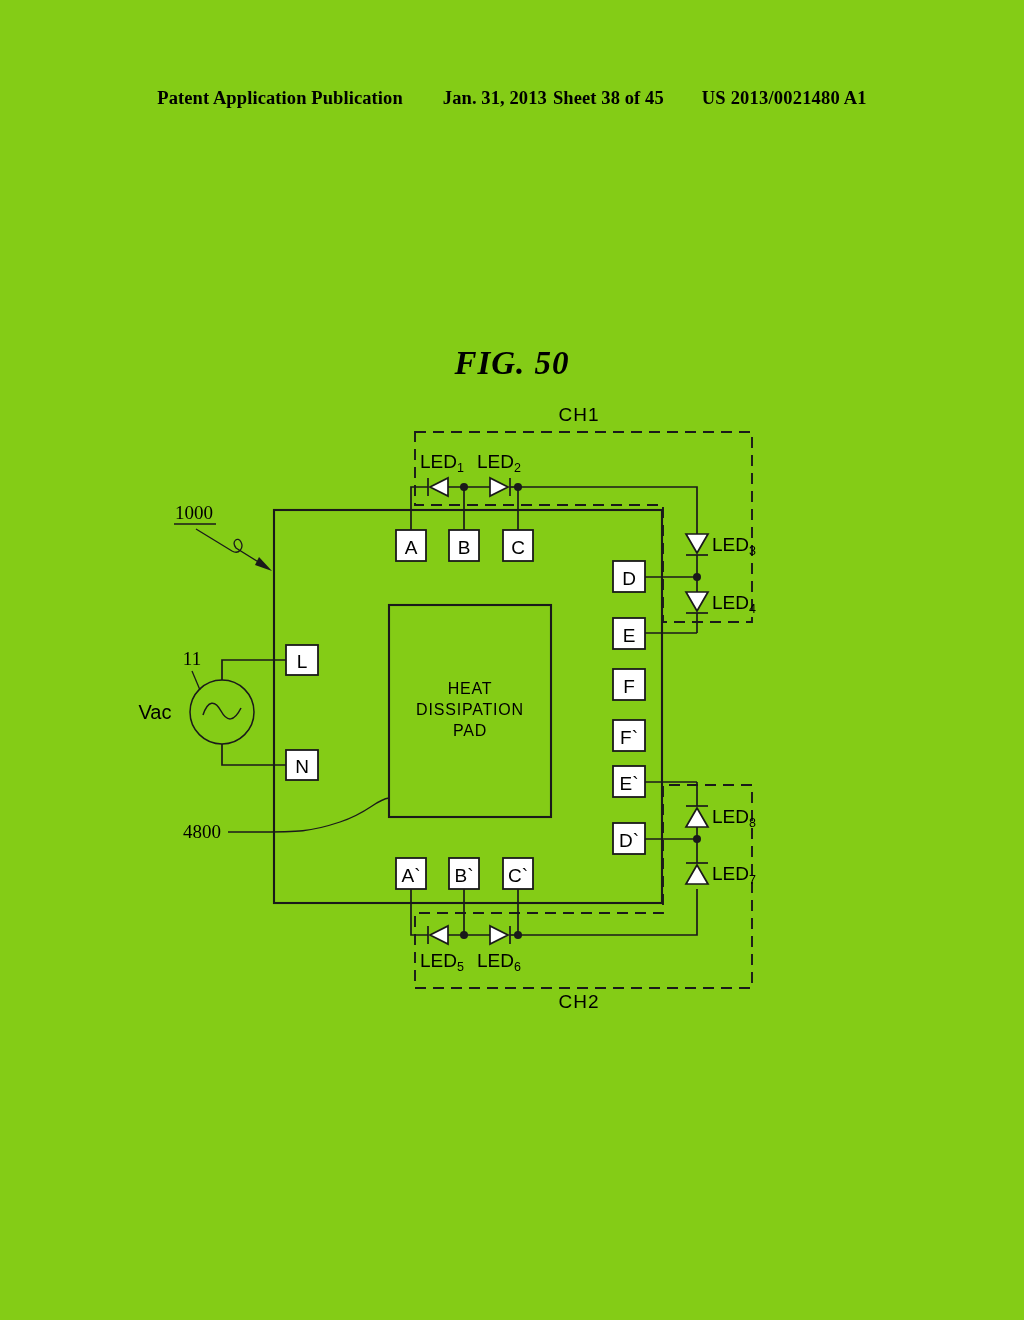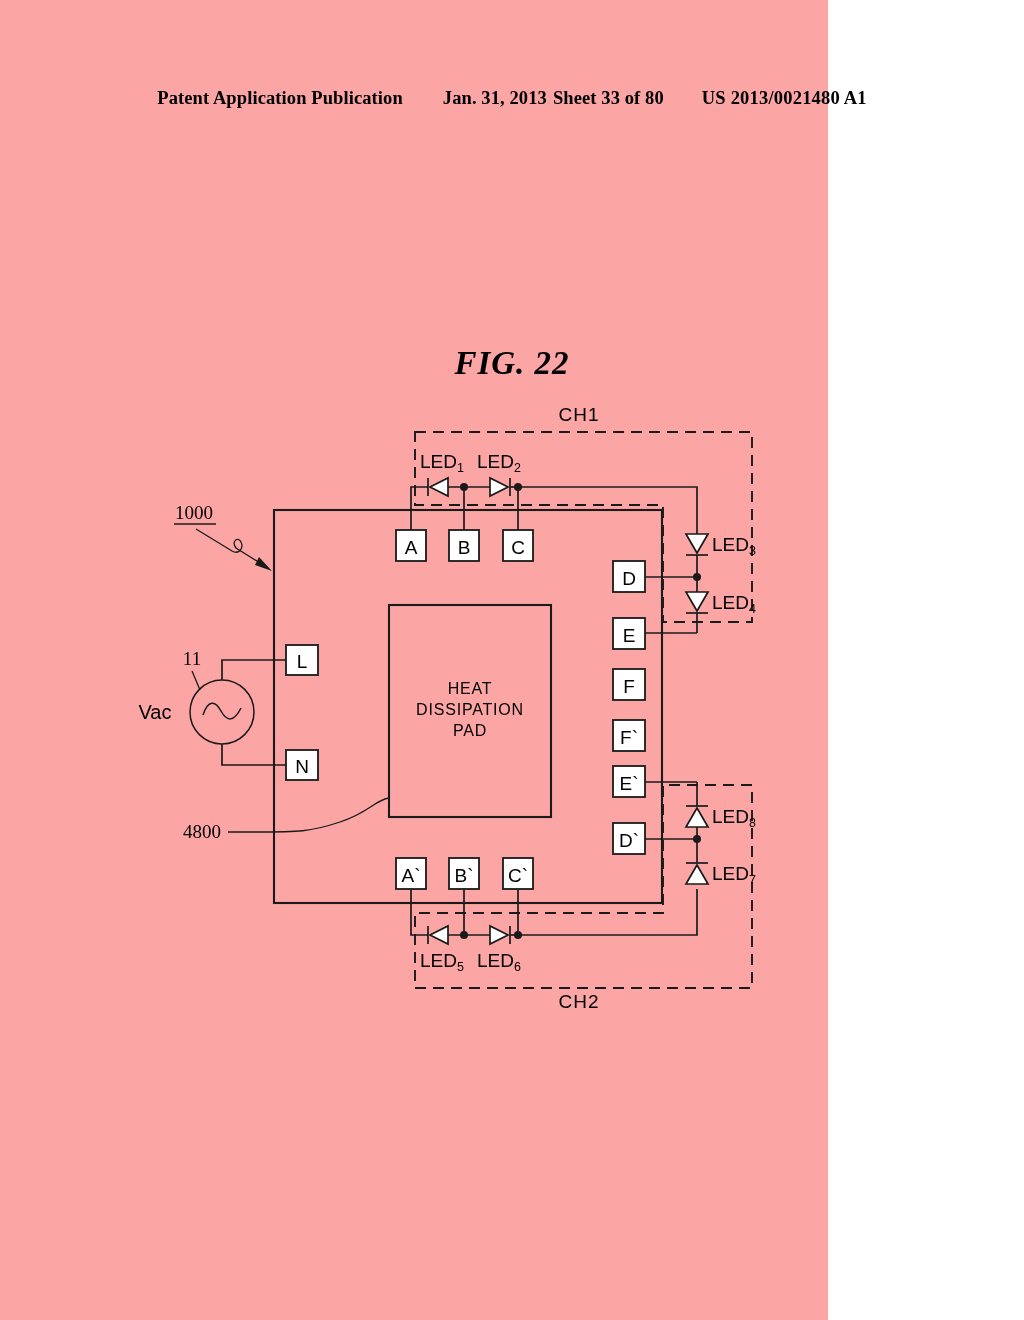--- a/index.html
+++ b/index.html
@@ -10,23 +10,23 @@
   body {
     width: 1024px;
     height: 1320px;
     font-family: "Liberation Serif", serif;
     color: #000000;
     position: relative;
     overflow: hidden;
   }
   #page {
     position: relative;
-    width: 828px;
+    width: 1024px;
     height: 1320px;
-    background: #fca5a5;
+    background: #84cc16;
   }
   .hdr {
     position: absolute;
     top: 88px;
     left: 0;
     width: 1024px;
     display: flex;
     justify-content: center;
     align-items: baseline;
     font-family: "Liberation Serif", serif;
@@ -77,25 +77,25 @@
   .leader { stroke: #1a1a1a; stroke-width: 1.3; fill: none; }
 </style>
 </head>
 <body>
 
 <div id="page">
 
   <div class="hdr">
     <span class="seg-pub">Patent Application Publication</span>
     <span class="seg-date">Jan. 31, 2013</span>
-    <span class="seg-sheet">Sheet 33 of 80</span>
+    <span class="seg-sheet">Sheet 38 of 45</span>
     <span class="seg-num">US 2013/0021480 A1</span>
   </div>
 
-  <div class="figtitle">FIG. 22</div>
+  <div class="figtitle">FIG. 50</div>
 
   <svg id="circuit" width="1024" height="1320" viewBox="0 0 1024 1320">
 
     <path class="dashbox" d="M 415 432 L 752 432 L 752 622 L 663 622 L 663 505 L 415 505 Z"></path>
     <text class="ch" x="579" y="421" text-anchor="middle">CH1</text>
 
     <path class="dashbox" d="M 415 988 L 752 988 L 752 785 L 663 785 L 663 913 L 415 913 Z"></path>
     <text class="ch" x="579" y="1008" text-anchor="middle">CH2</text>
 
     <rect class="body-rect" x="274" y="510" width="388" height="393"></rect>

